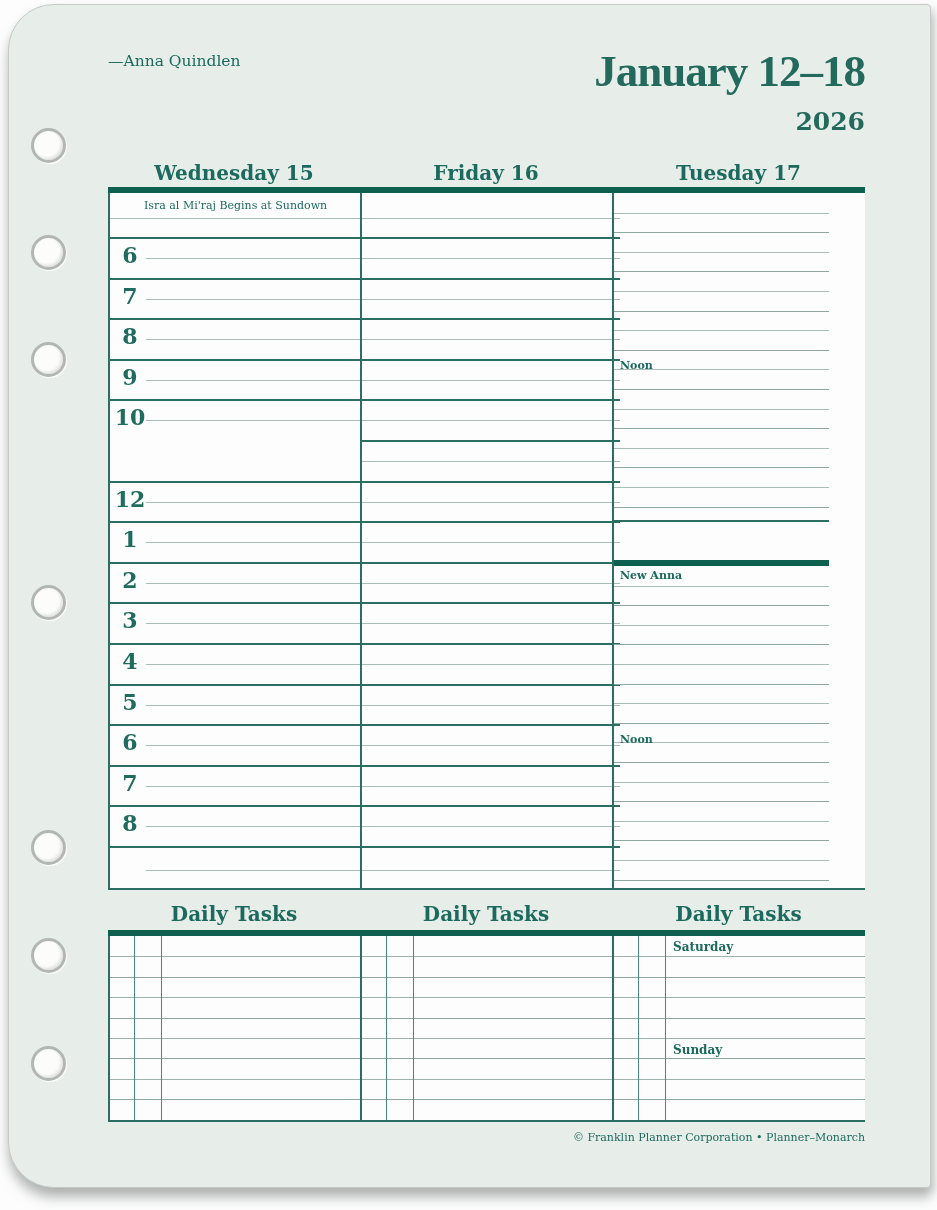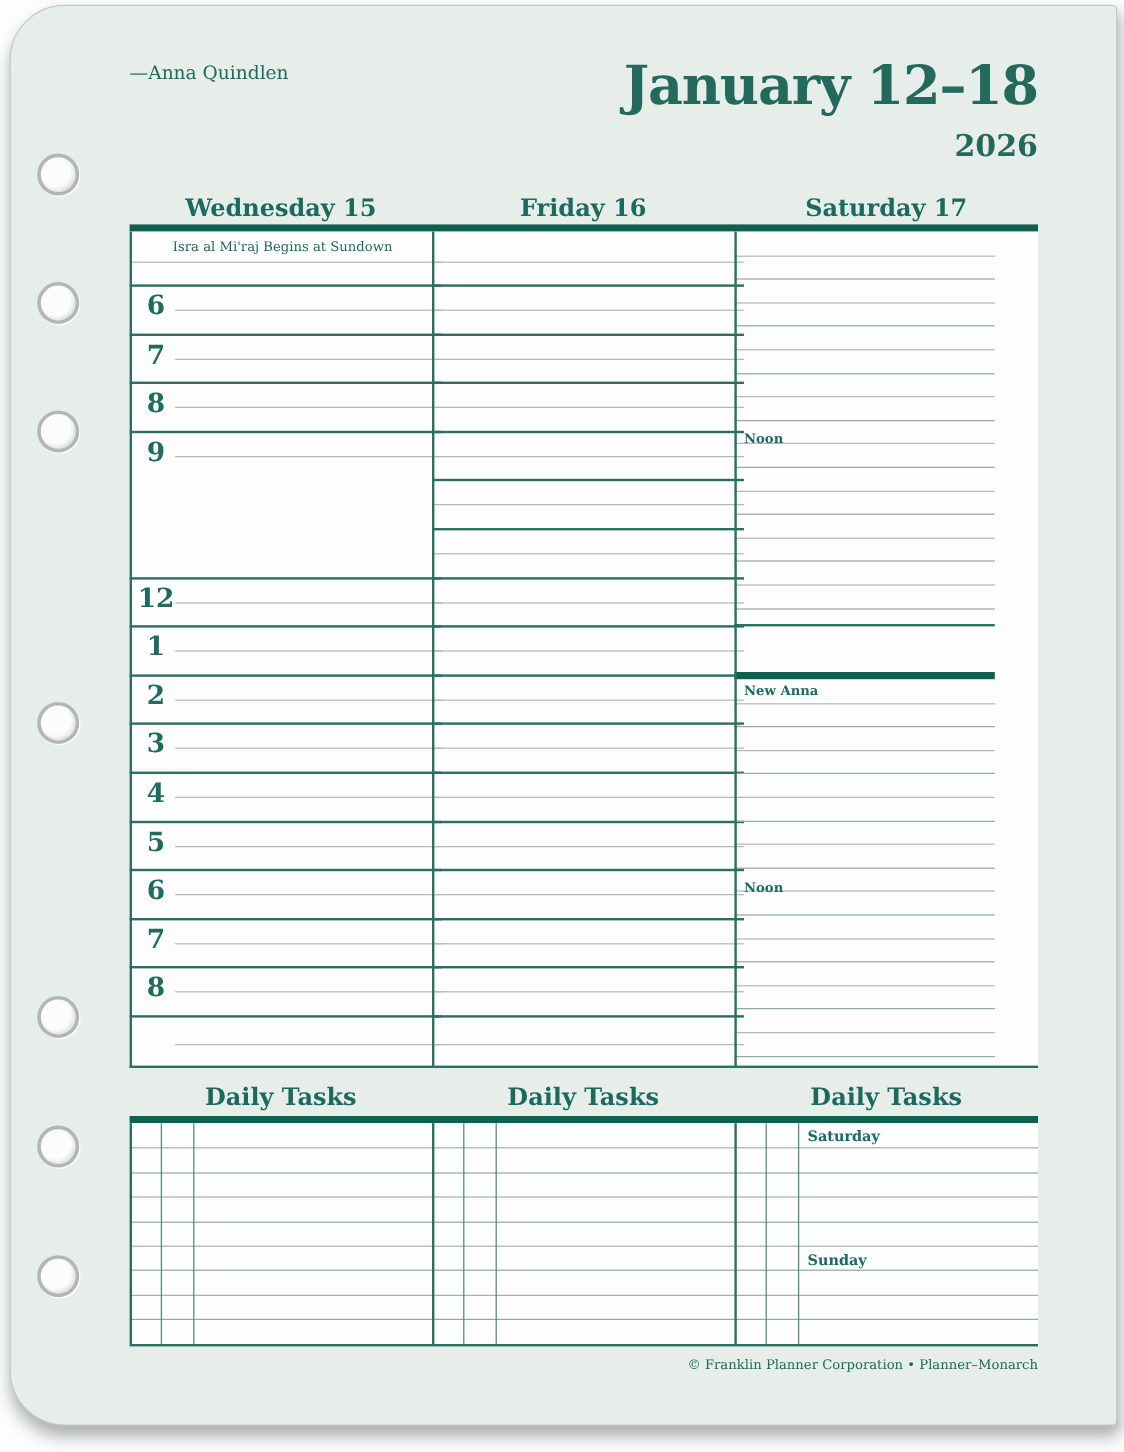--- a/index.html
+++ b/index.html
@@ -28,21 +28,21 @@
     position:absolute;width:29px;height:29px;border-radius:50%;
     background:#fcfcfa;border:3px solid #b2b7b4;
     box-shadow:inset -2px -2px 3px rgba(0,0,0,.10), 1px 1px 1px rgba(255,255,255,.9);
   }
   .quote{
     position:absolute;left:108px;top:52px;width:402px;
     font-size:15.5px;line-height:18.5px;color:var(--teal);
   }
   .week-title{
     position:absolute;left:380px;top:45px;width:485px;text-align:right;
-    font-size:45px;font-weight:bold;color:#236a5c;letter-spacing:-1px;white-space:nowrap;
+    font-size:45px;font-weight:bold;color:#236a5c;letter-spacing:-1px;white-space:nowrap;font-family:Liberation Serif, serif;
   }
   .week-year{
     position:absolute;left:600px;top:107px;width:265px;text-align:right;
     font-size:25px;font-weight:bold;color:#236a5c;
   }
   .day-header,.tasks-header{
     position:absolute;font-size:20px;font-weight:bold;color:var(--teal);text-align:center;
   }
   .day-header{top:161px;}
   .tasks-header{top:902px;}
@@ -109,21 +109,21 @@
 
 <div class="quote">
   <div>—Anna Quindlen</div>
 </div>
 
 <div class="week-title">January 12–18</div>
 <div class="week-year">2026</div>
 
 <div class="day-header" style="left:108px;width:252px;">Wednesday 15</div>
 <div class="day-header" style="left:360px;width:252px;">Friday 16</div>
-<div class="day-header" style="left:612px;width:253px;">Saturday 17</div>
+<div class="day-header" style="left:612px;width:253px;">Tuesday 17</div>
 
 <div class="bar" style="left:108px;top:187px;width:757px;"></div>
 
 <div class="schedule">
   <div class="day-col" id="col-thu">
       <div class="note-band">
         <div class="half-line" style="top: 25px;"></div>
         <div class="note-text">Isra al Mi'raj Begins at Sundown</div>
       </div>
       <div class="hour-row" style="top: 44px; height: 40.6px;">
@@ -134,20 +134,24 @@
         <div class="half-line" style="top: 19px; left: 38px;"></div>
         <div class="hour-num">7</div>
       </div>
       <div class="hour-row" style="top: 125.2px; height: 40.6px;">
         <div class="half-line" style="top: 19px; left: 38px;"></div>
         <div class="hour-num">8</div>
       </div>
       <div class="hour-row" style="top: 165.8px; height: 40.6px;">
         <div class="half-line" style="top: 19px; left: 38px;"></div>
         <div class="hour-num">9</div>
+      </div>
+      <div class="hour-row" style="top: 206.4px; height: 40.6px;">
+        <div class="half-line" style="top: 19px; left: 38px;"></div>
+        <div class="hour-num">10</div>
       </div>
       <div class="hour-row" style="top: 287.6px; height: 40.6px;">
         <div class="half-line" style="top: 19px; left: 38px;"></div>
         <div class="hour-num">12</div>
       </div>
       <div class="hour-row" style="top: 328.2px; height: 40.6px;">
         <div class="half-line" style="top: 19px; left: 38px;"></div>
         <div class="hour-num">1</div>
       </div>
       <div class="hour-row" style="top: 368.8px; height: 40.6px;">

